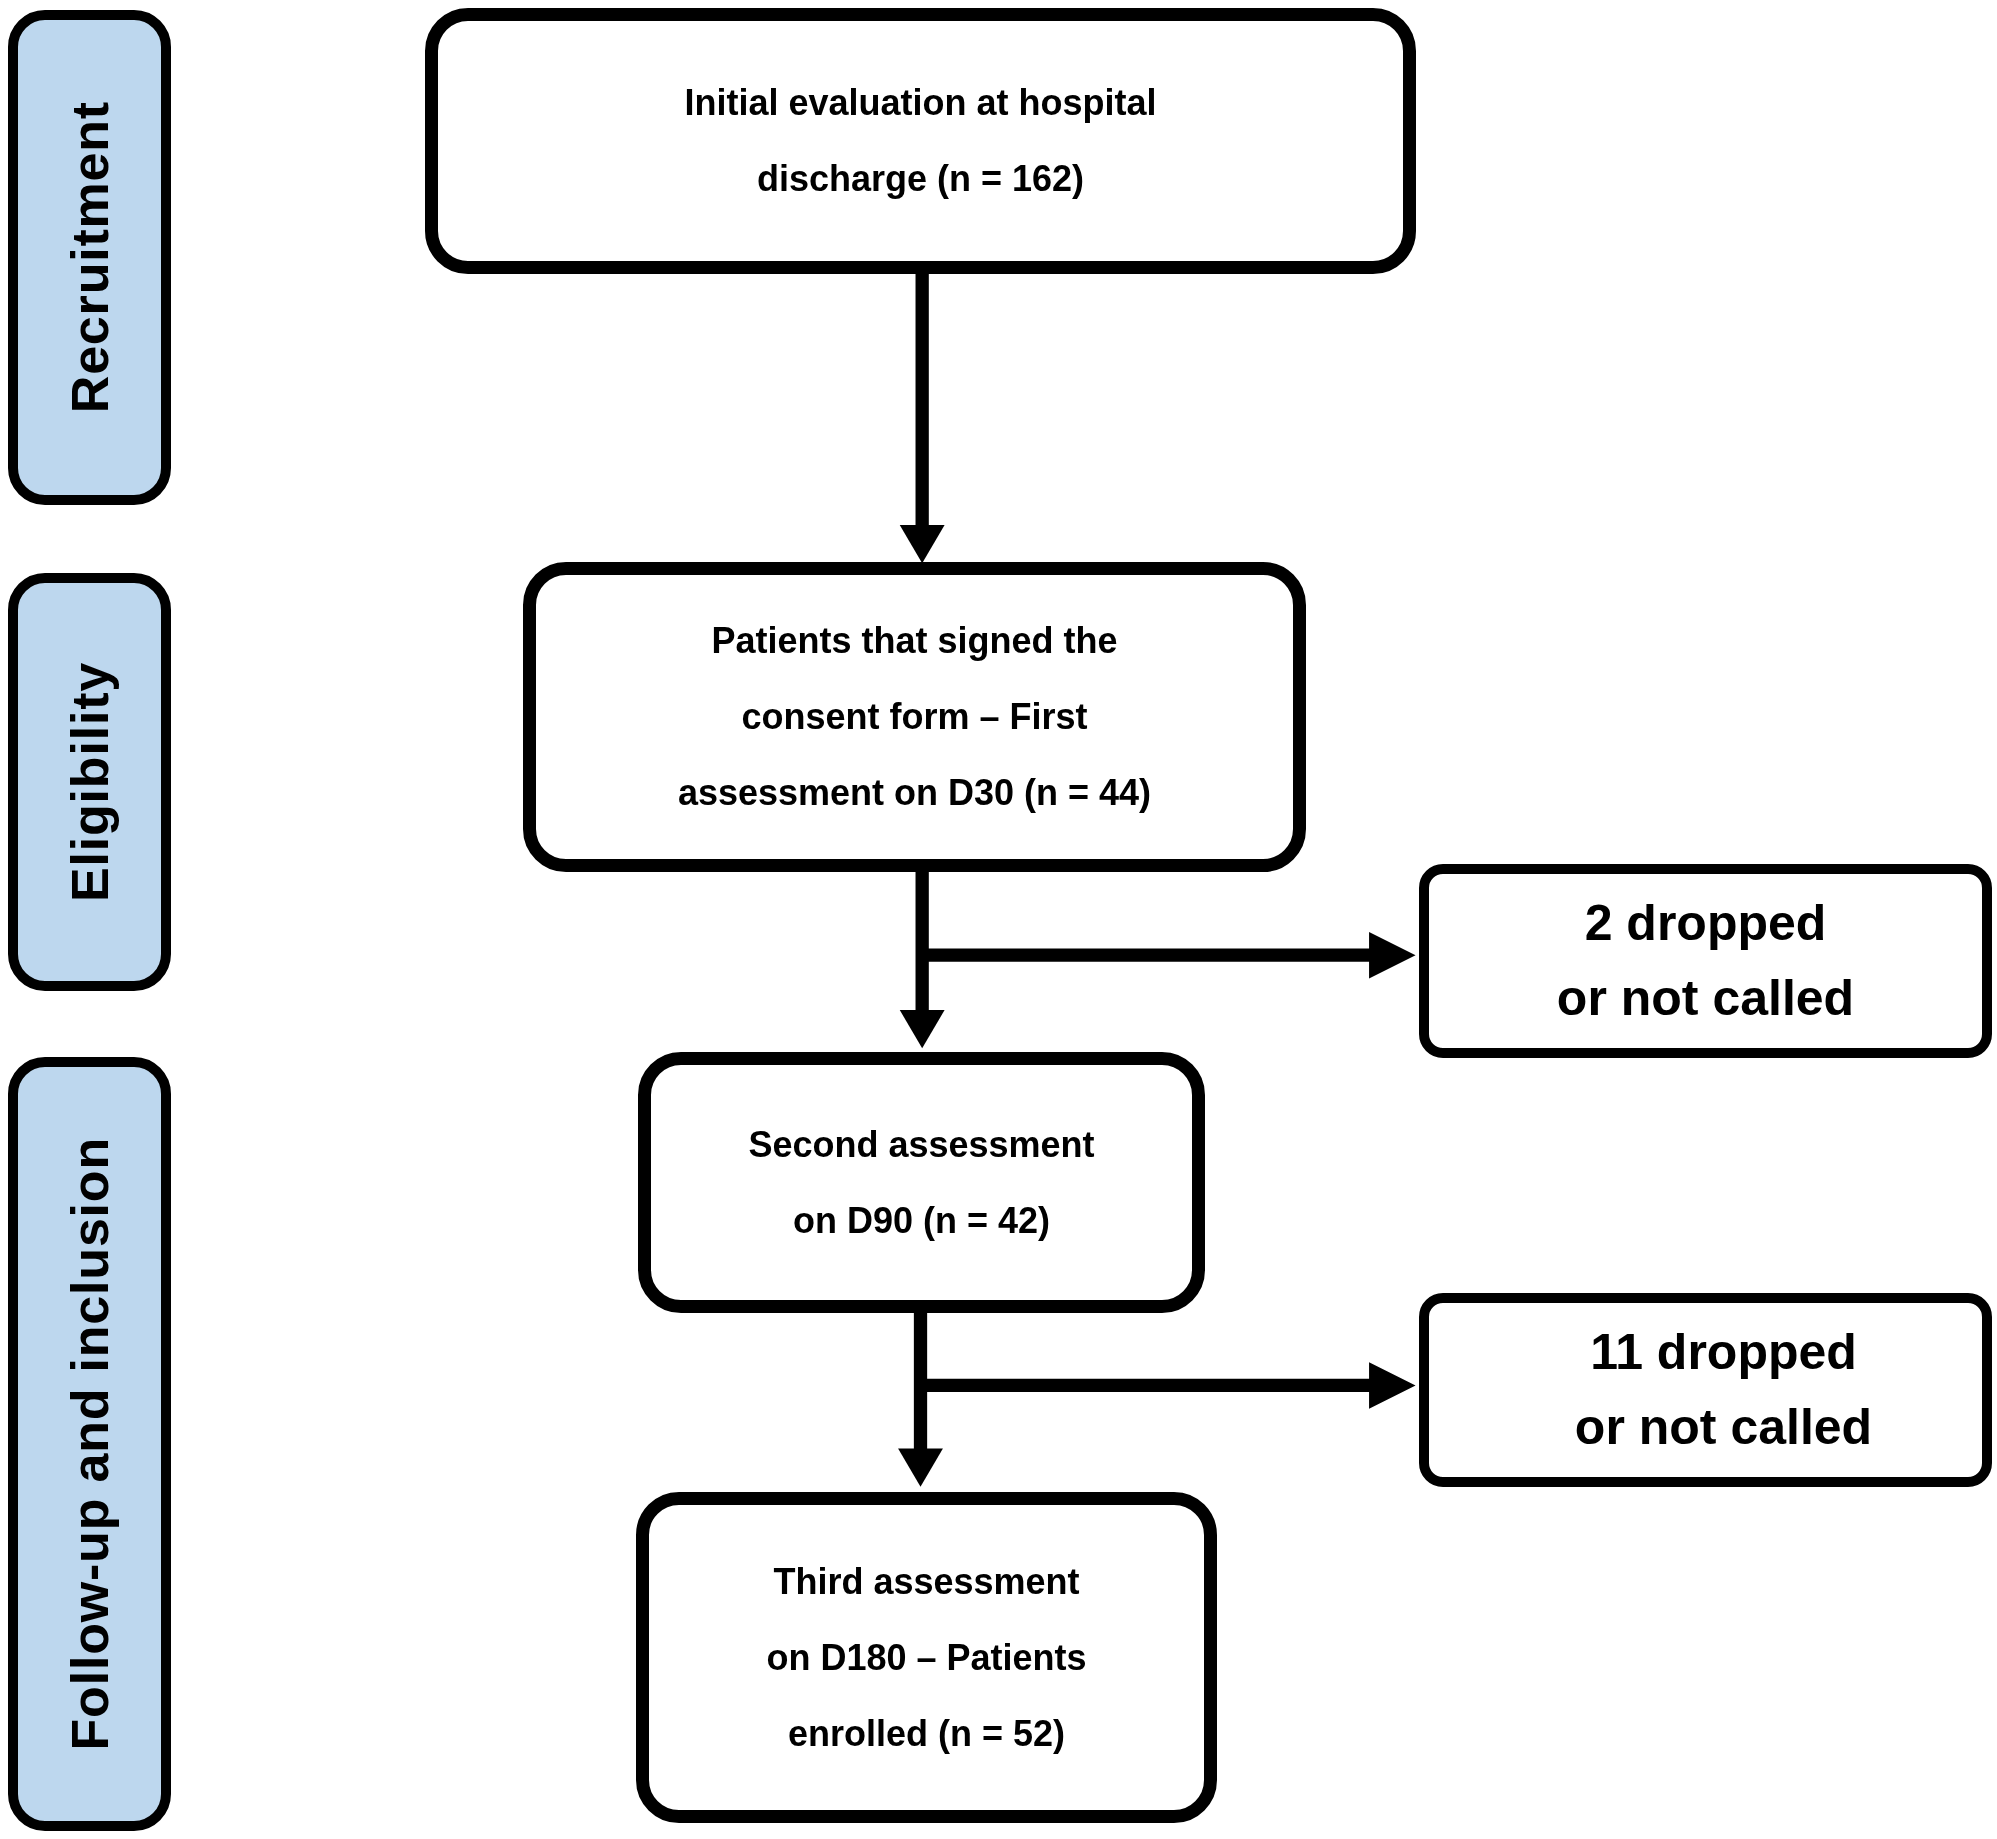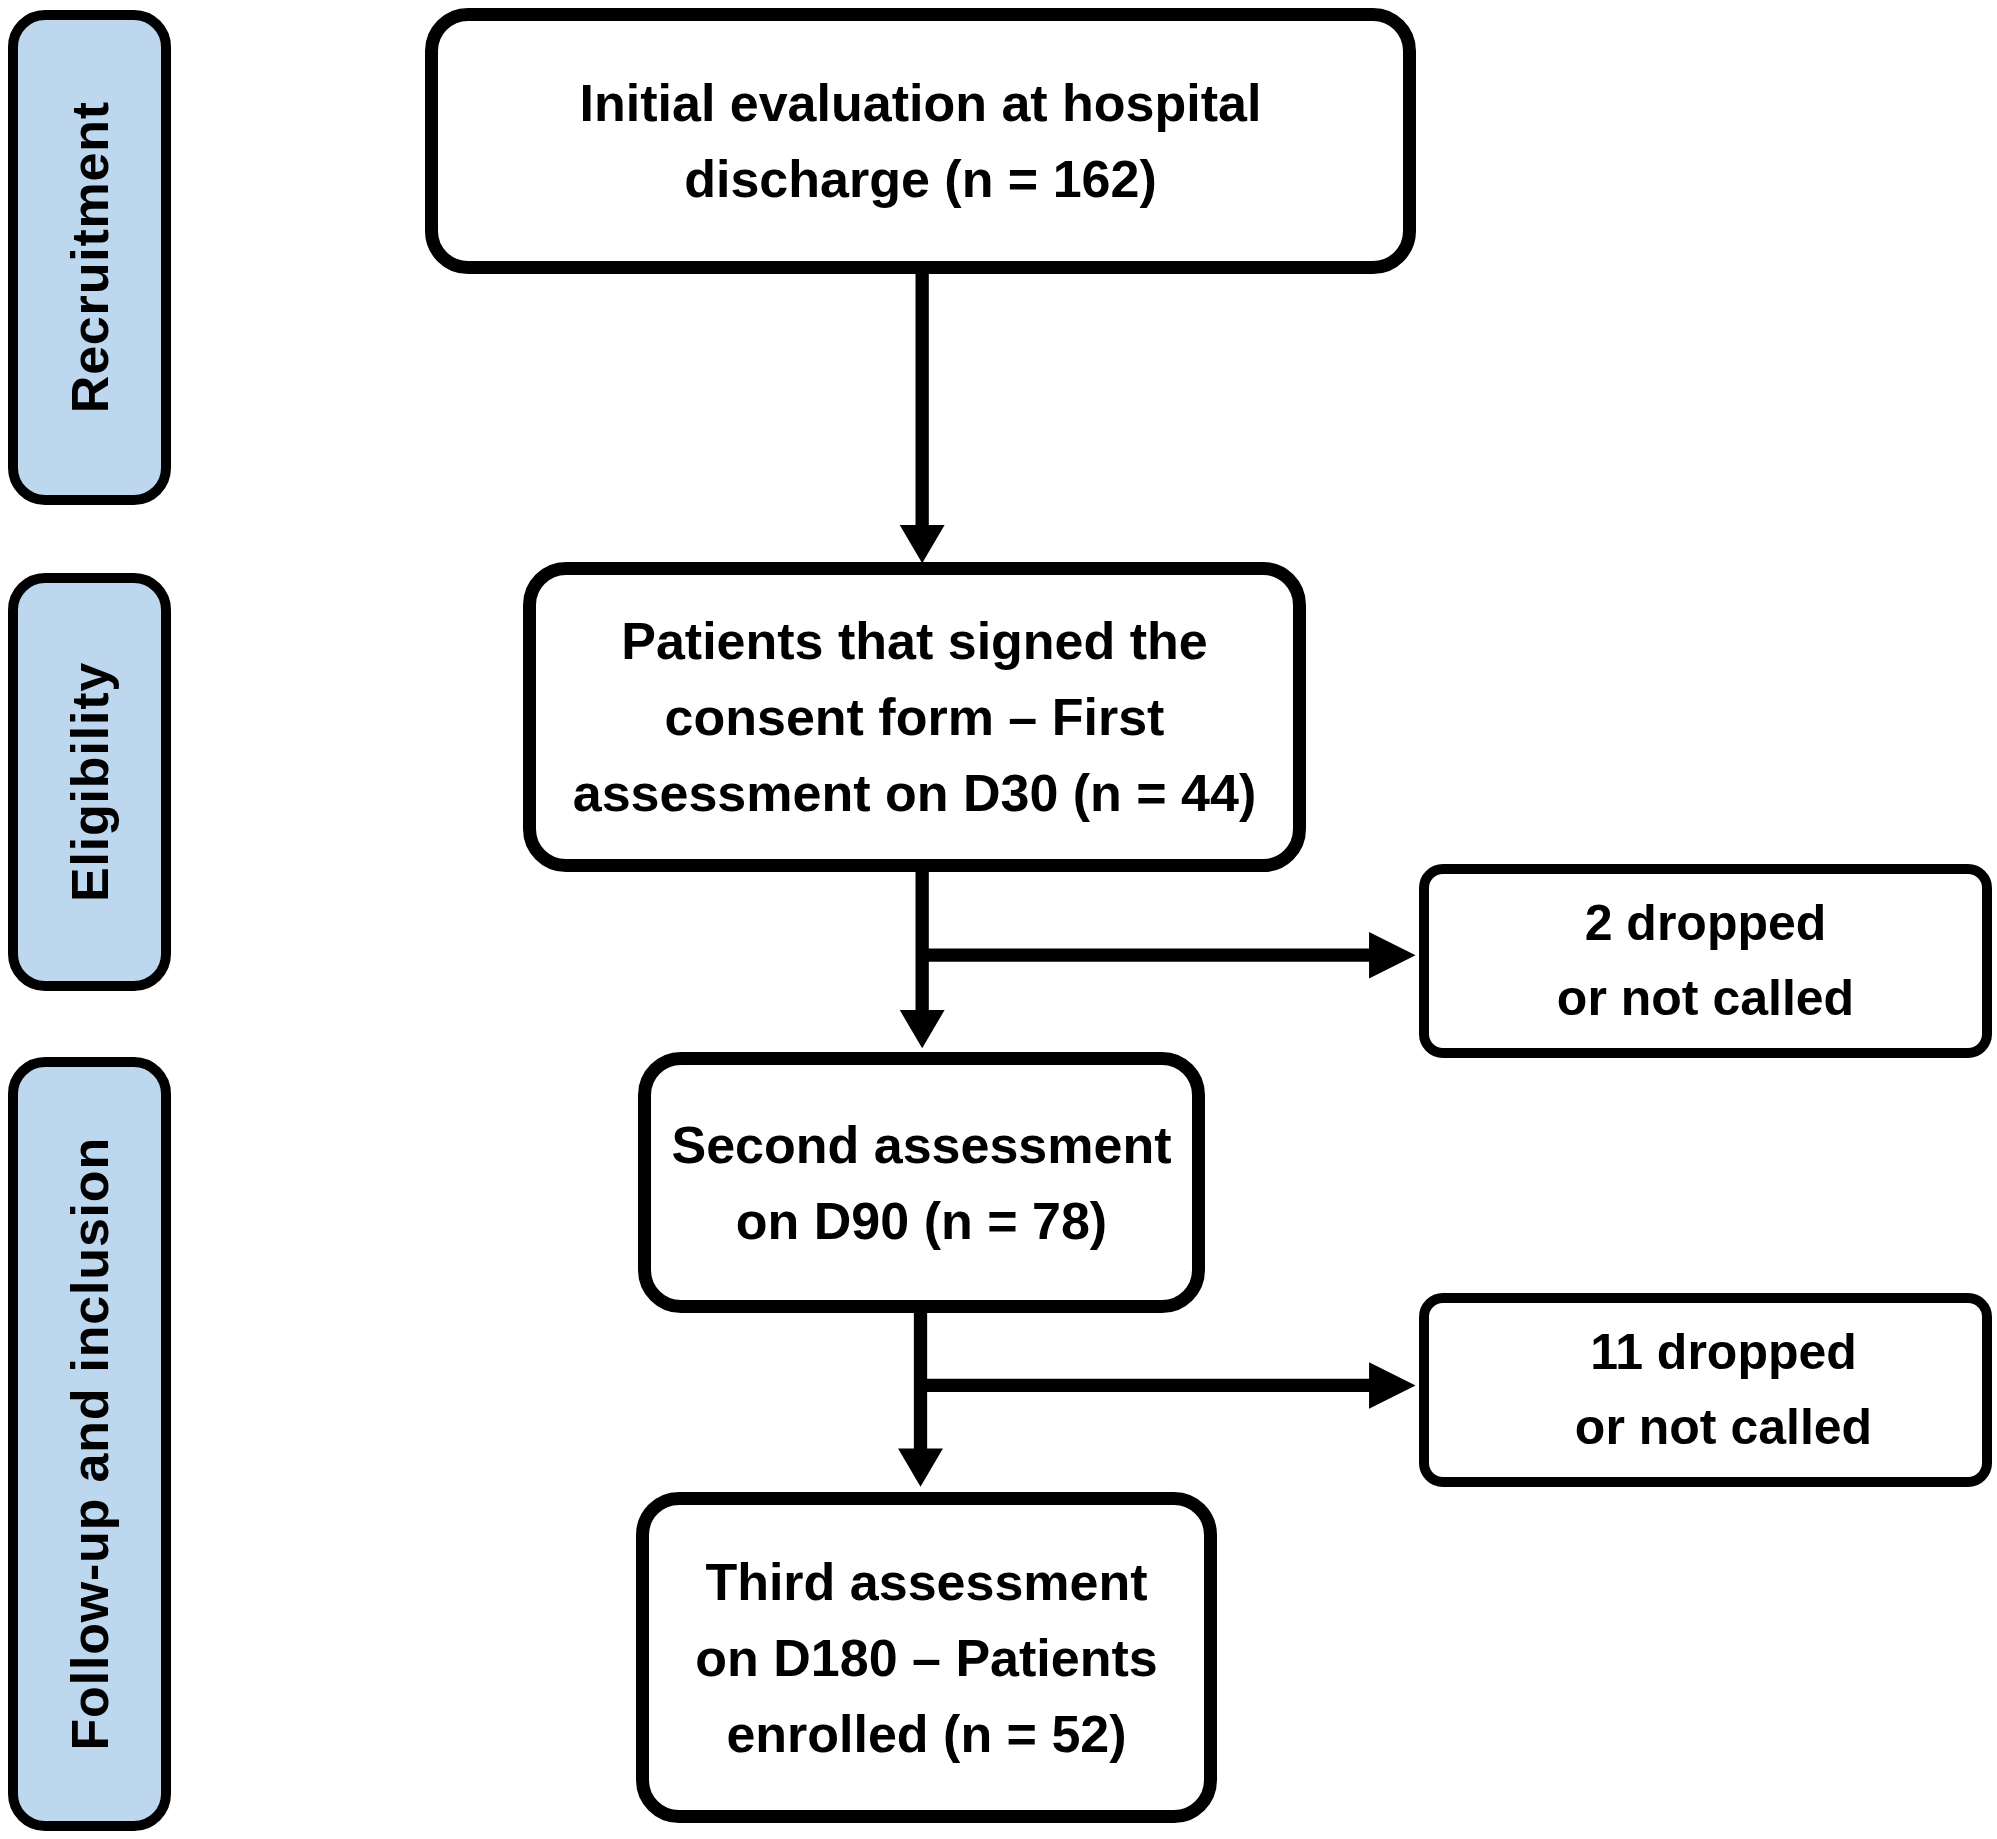--- a/index.html
+++ b/index.html
@@ -42,21 +42,21 @@
     background: var(--box-fill, #ffffff);
     border: 13.3px solid var(--line, #000000);
     border-radius: 43px;
     box-sizing: border-box;
     display: flex;
     align-items: center;
     justify-content: center;
     text-align: center;
   }
   .flow-box .txt {
-    font-size: 52px;
+    font-size: 36px;
     font-weight: 700;
     line-height: 76px;
     white-space: pre-line;
   }
   
   .side-box {
     position: absolute;
     background: var(--box-fill, #ffffff);
     border: 10px solid var(--line, #000000);
     border-radius: 24px;
@@ -128,21 +128,21 @@
   </div>
 
   <div class="flow-box" style="left:523px;top:562px;width:783px;height:310px;">
     <span class="txt">Patients that signed the
 consent form – First
 assessment on D30 (n = 44)</span>
   </div>
 
   <div class="flow-box" style="left:638px;top:1052px;width:567px;height:261px;">
     <span class="txt">Second assessment
-on D90 (n = 78)</span>
+on D90 (n = 42)</span>
   </div>
 
   <div class="flow-box" style="left:636px;top:1492px;width:581px;height:331px;">
     <span class="txt">Third assessment
 on D180 – Patients
 enrolled (n = 52)</span>
   </div>
 
   <div class="side-box" style="left:1419px;top:864px;width:573px;height:194px;">
     <span class="txt">2 dropped

